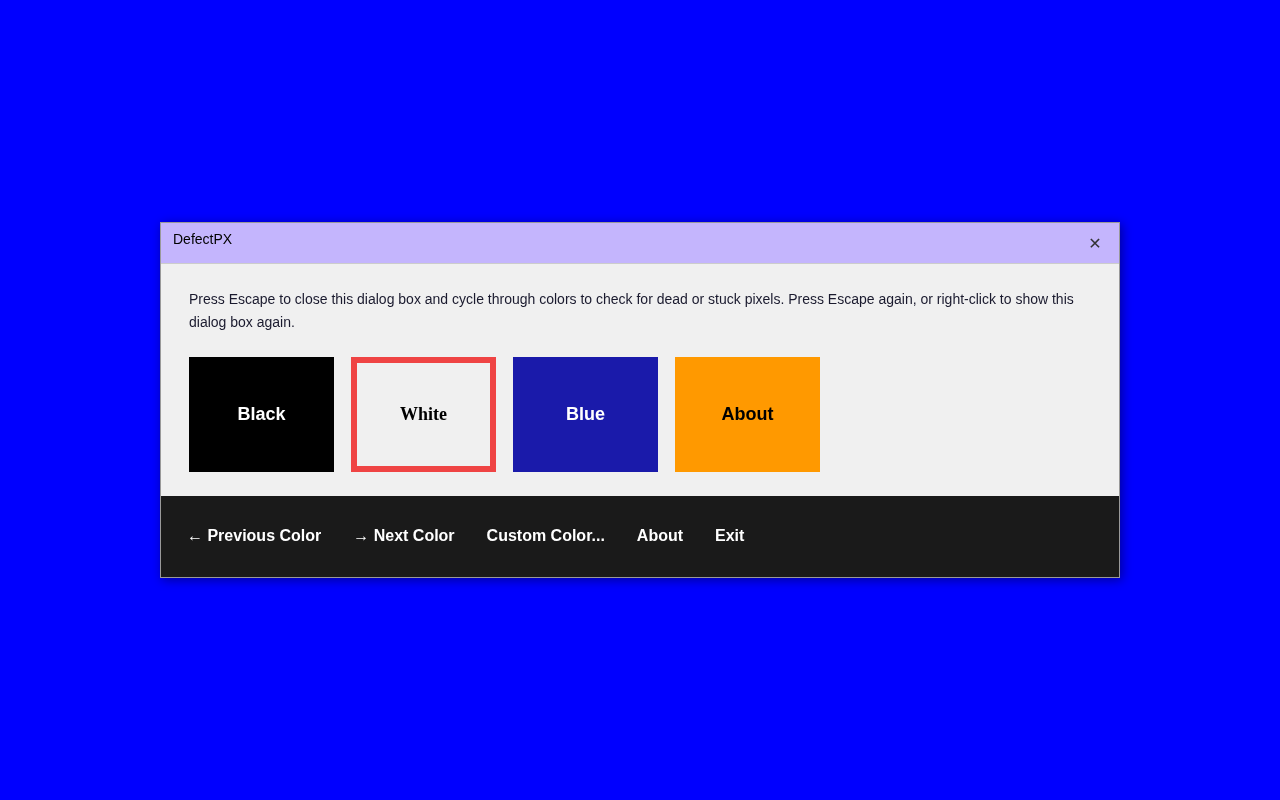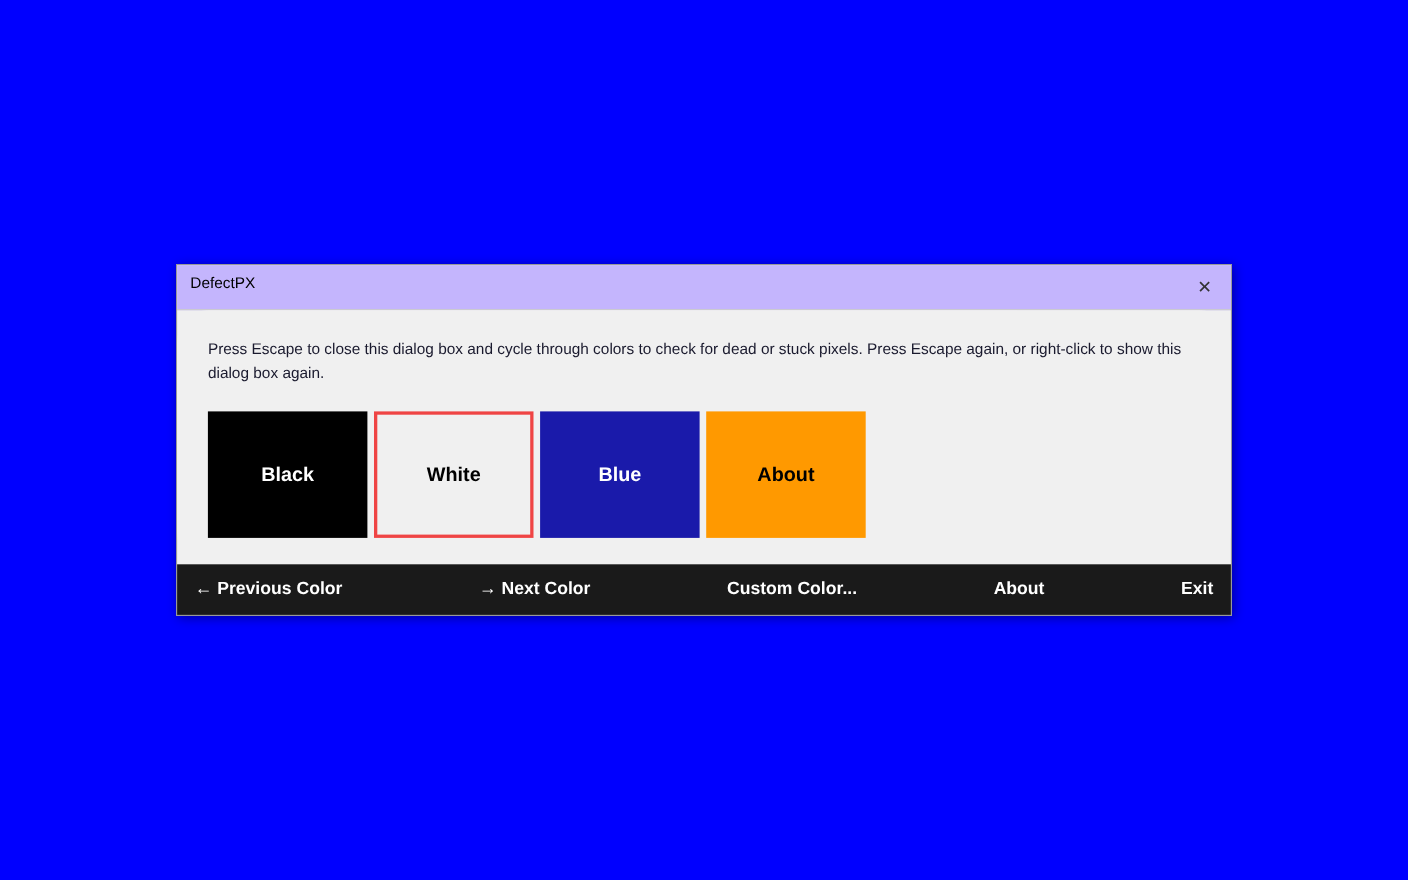--- a/index.html
+++ b/index.html
@@ -58,21 +58,21 @@
 
     .instructions {
       font-size: 14px;
       color: #1a1a2e;
       line-height: 1.6;
       margin-bottom: 24px;
     }
 
     .color-grid {
       display: flex;
-      gap: 6px;
+      gap: 17px;
       justify-content: flex-start;
       flex-wrap: nowrap;
     }
 
     .color-swatch {
       width: 145px;
       height: 115px;
       display: flex;
       align-items: center;
       justify-content: center;
@@ -84,21 +84,22 @@
     }
 
     .swatch-black {
       background-color: #000000;
       color: #ffffff;
     }
 
     .swatch-white {
       background-color: #f0f0f0;
       color: #000000;
-      border: 3px solid #ef4444;
+      border: 6px solid #ef4444;
+      font-family: Liberation Serif, serif;
     }
 
     .swatch-red {
       background-color: #ff0000;
       color: #ffffff;
     }
 
     .swatch-green {
       background-color: #00ff00;
       color: #000000;
@@ -111,23 +112,23 @@
 
     .swatch-custom {
       background-color: #ff9900;
       color: #000000;
     }
 
     .footer {
       background: #1a1a1a;
       display: flex;
       align-items: center;
-      justify-content: space-between;
-      padding: 0;
-      height: 46px;
+      justify-content: flex-start;
+      padding: 10px;
+      height: 81px;
     }
 
     .footer-btn {
       background: none;
       border: none;
       color: #ffffff;
       font-size: 16px;
       font-weight: bold;
       cursor: pointer;
       padding: 20px 16px;

